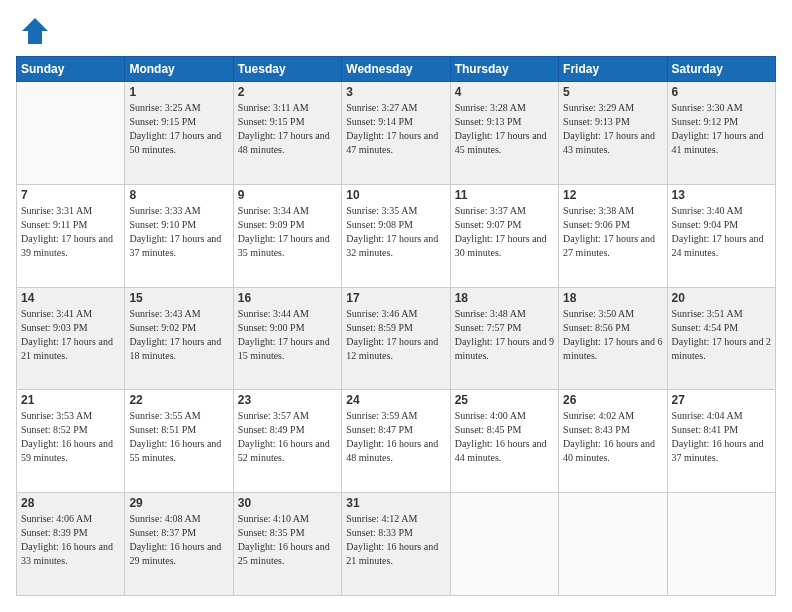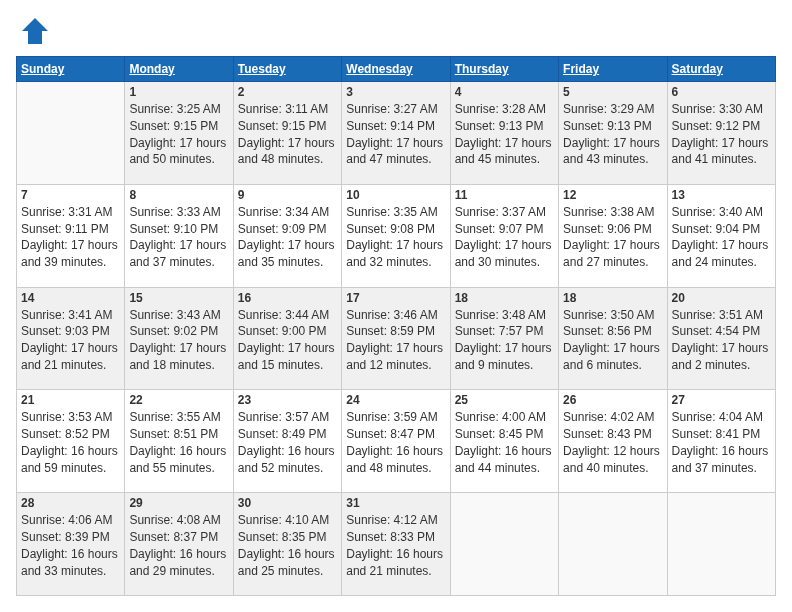--- a/index.html
+++ b/index.html
@@ -47,42 +47,42 @@
       table-layout: fixed;
     }
     .calendar th {
       background: #1a6bb5;
       color: #fff;
       font-size: 12px;
       font-weight: bold;
       padding: 5px 4px;
       border: 1px solid #1557a0;
       text-align: left;
-      text-decoration: underline;
     }
     .calendar td {
       border: 1px solid #ccc;
       vertical-align: top;
       padding: 3px 4px;
       font-size: 8.5px;
       color: #333;
       height: 90px;
     }
     .calendar td.empty {
       background: #f9f9f9;
     }
     .day-number {
       font-size: 12px;
       font-weight: bold;
       display: block;
       margin-bottom: 2px;
     }
     .day-info {
       line-height: 1.4;
-      font-size: 12px;
+      font-size: 10px;
+      font-family: Liberation Serif, serif;
     }
     .row-shaded td {
       background: #f0f0f0;
     }
     .row-white td {
       background: #ffffff;
     }
     .row-shaded td.empty, .row-white td.empty {
       background: #f9f9f9;
     }
@@ -227,21 +227,21 @@
           <td>
             <span class="day-number">24</span>
             <div class="day-info"><span>Sunrise: 3:59 AM</span><br><span>Sunset: 8:47 PM</span><br><span>Daylight: 16 hours and 48 minutes.</span></div>
           </td>
           <td>
             <span class="day-number">25</span>
             <div class="day-info"><span>Sunrise: 4:00 AM</span><br><span>Sunset: 8:45 PM</span><br><span>Daylight: 16 hours and 44 minutes.</span></div>
           </td>
           <td>
             <span class="day-number">26</span>
-            <div class="day-info"><span>Sunrise: 4:02 AM</span><br><span>Sunset: 8:43 PM</span><br><span>Daylight: 12 hours and 40 minutes.</span></div>
+            <div class="day-info"><span>Sunrise: 4:02 AM</span><br><span>Sunset: 8:43 PM</span><br><span>Daylight: 16 hours and 40 minutes.</span></div>
           </td>
           <td>
             <span class="day-number">27</span>
             <div class="day-info"><span>Sunrise: 4:04 AM</span><br><span>Sunset: 8:41 PM</span><br><span>Daylight: 16 hours and 37 minutes.</span></div>
           </td>
         </tr>
         <tr class="row-shaded">
           <td>
             <span class="day-number">28</span>
             <div class="day-info"><span>Sunrise: 4:06 AM</span><br><span>Sunset: 8:39 PM</span><br><span>Daylight: 16 hours and 33 minutes.</span></div>

